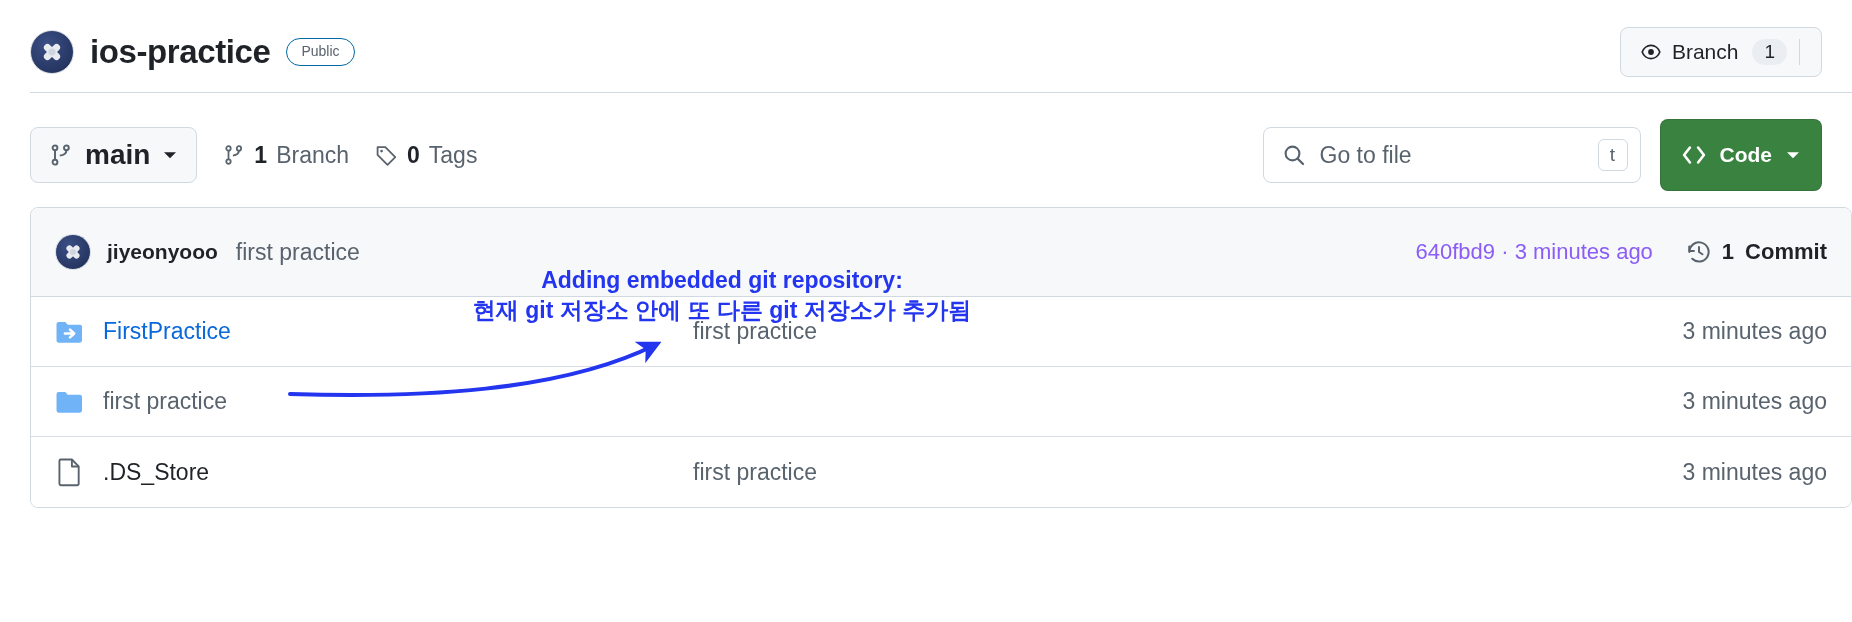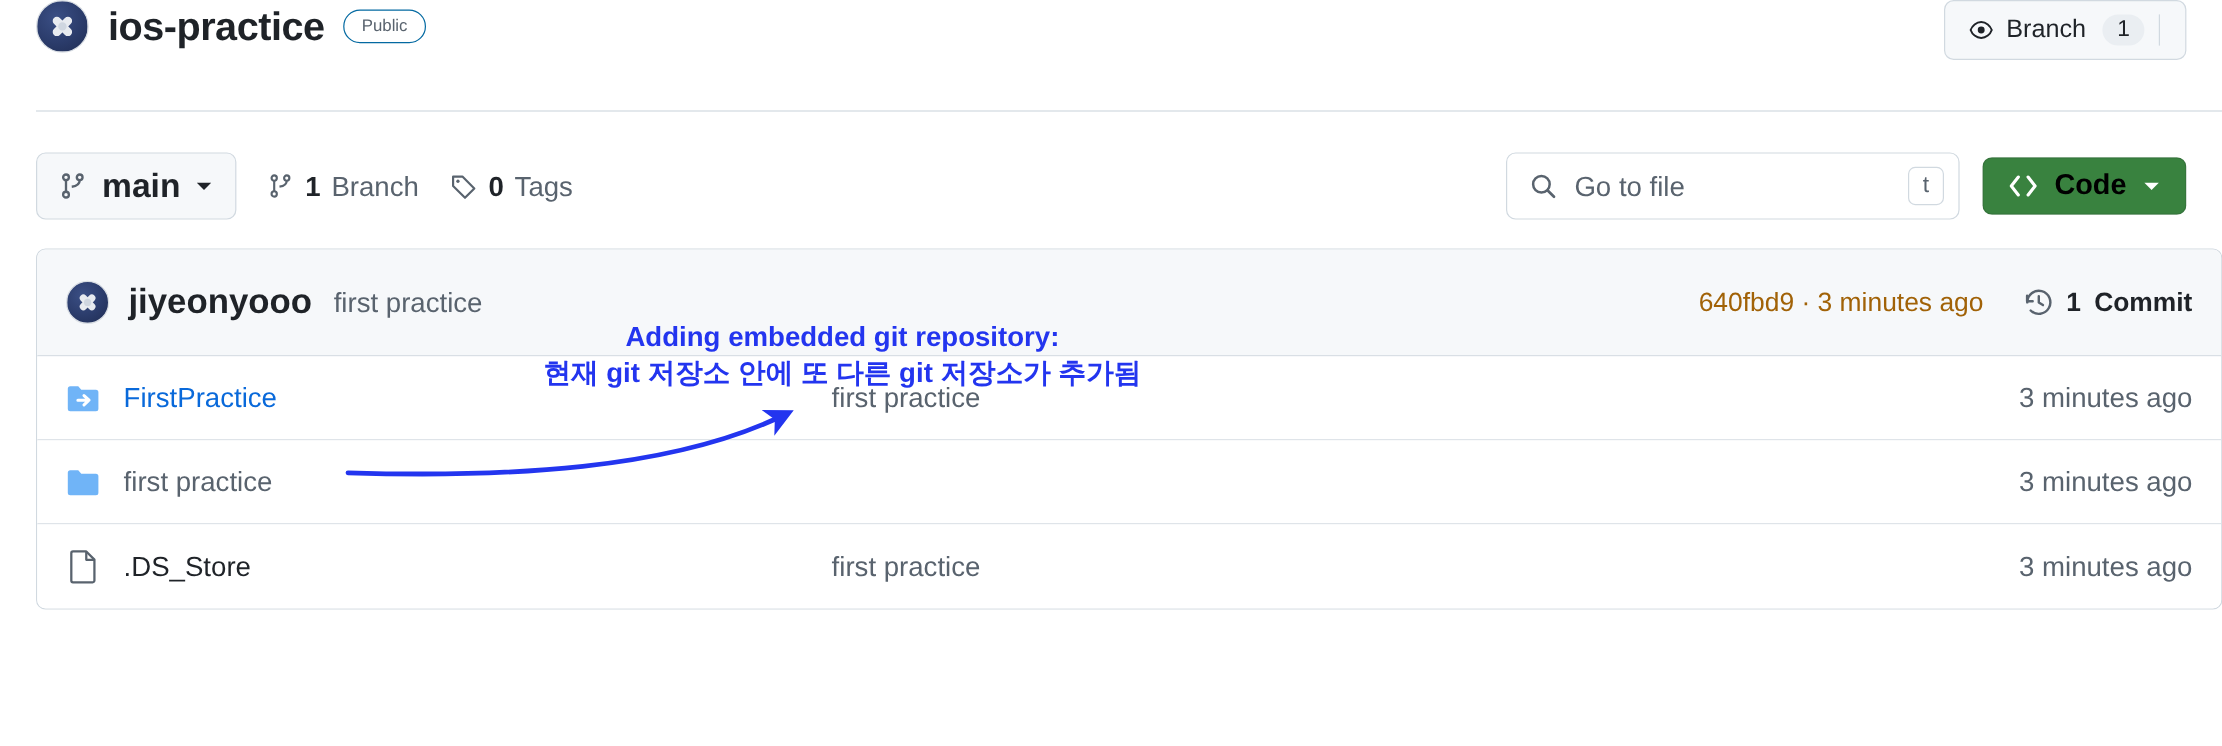--- a/index.html
+++ b/index.html
@@ -17,21 +17,21 @@
     background: #ffffff;
   }
 
   
   .repo-header {
     position: absolute;
     left: 0; top: 0;
     width: 1852px;
     height: 104px;
     display: flex;
-    align-items: flex-start;
+    align-items: center;
     padding: 0 30px;
   }
   .repo-title-group {
     display: flex;
     align-items: center;
     gap: 16px;
   }
   .owner-avatar {
     width: 44px; height: 44px;
     border-radius: 50%;
@@ -185,25 +185,25 @@
     font-size: 24px;
     font-weight: bold;
     color: #1f2328;
     cursor: pointer;
   }
   .code-btn {
     display: flex; align-items: center; gap: 13px;
     background: #39823f;
     border: 1px solid rgba(31,35,40,0.15);
     border-radius: 8px;
-    height: 48px;
+    height: 72px;
     padding: 0 20px;
-    font-size: 24px;
+    font-size: 21px;
     font-weight: bold;
-    color: #000000;
+    color: #ffffff;
     cursor: pointer;
   }
 
   
   .file-table {
     position: absolute;
     left: 30px; top: 207px;
     width: 1822px;
     border: 1px solid #d1d9e0;
     border-radius: 8px;
@@ -230,34 +230,34 @@
     width: 6px; height: 16px; background: #e8ebf0; border-radius: 3px;
   }
   .commit-avatar .b1 { transform: translate(-50%,-50%) rotate(45deg); }
   .commit-avatar .b2 { transform: translate(-50%,-50%) rotate(-45deg); }
   .commit-avatar .hub {
     position: absolute; left: 50%; top: 50%;
     width: 6px; height: 6px; border-radius: 50%;
     background: #cfd6e0; transform: translate(-50%,-50%);
   }
   .commit-author {
-    font-size: 29px; font-weight: bold; color: #1f2328;
+    font-size: 21px; font-weight: bold; color: #1f2328;
     margin-right: 18px; cursor: pointer; white-space: nowrap;
   }
   .commit-msg {
     font-size: 23px; color: #59636e; cursor: pointer; white-space: nowrap;
   }
   .commit-right {
     margin-left: auto;
     display: flex;
     align-items: center;
     gap: 34px;
   }
   .commit-sha {
-    font-size: 22px; color: #a16207; white-space: nowrap; text-align: right;
+    font-size: 22px; color: #8b5cf6; white-space: nowrap; text-align: right;
   }
   .commit-count {
     display: flex; align-items: center; gap: 11px;
     font-size: 22px; color: #1f2328; cursor: pointer; white-space: nowrap;
   }
   .commit-count b { font-weight: bold; }
 
   .frow {
     height: 70px;
     display: flex;
@@ -302,21 +302,21 @@
 
   
   .annot-layer {
     position: absolute;
     left: 0; top: 0;
     width: 1852px; height: 622px;
     pointer-events: none;
   }
   .annot-text {
     position: absolute;
-    left: 452px; top: 265px;
+    left: 472px; top: 265px;
     width: 500px;
     text-align: center;
     color: #2335ef;
     font-weight: bold;
     font-size: 23px;
     line-height: 1.32;
     white-space: nowrap;
   }
 </style>
 </head>

